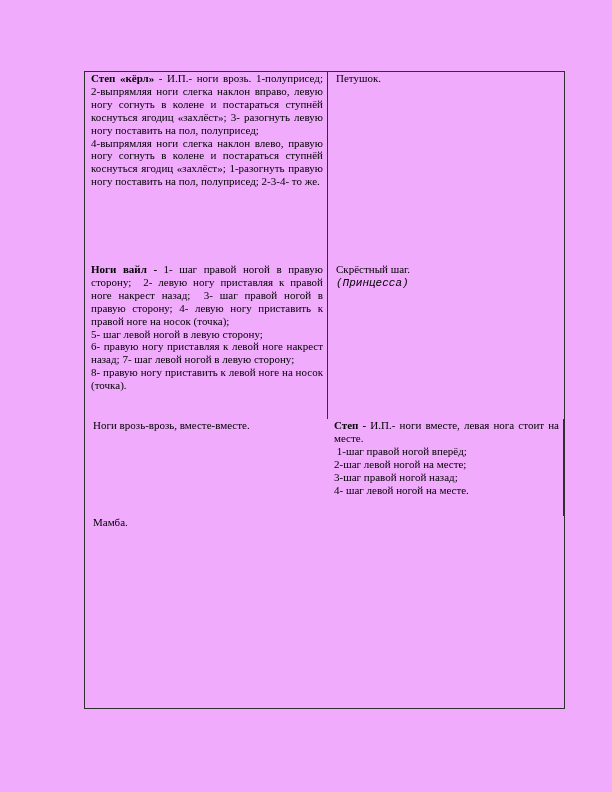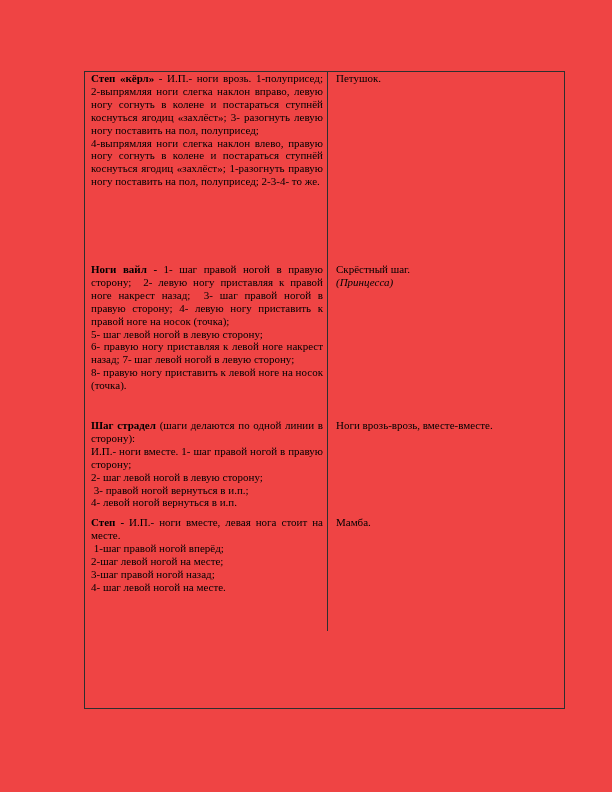--- a/index.html
+++ b/index.html
@@ -10,21 +10,21 @@
   body {
     width: 612px;
     height: 792px;
     position: relative;
     font-family: "Liberation Serif", serif;
     color: #000000;
   }
   .doc-page {
     position: absolute;
     inset: 0;
-    background: #ef4444;
+    background: #f0abfc;
   }
   .steps-table {
     position: absolute;
     left: 84px;
     top: 71px;
     width: 481px;
     height: 638px;
     border: 1.5px solid #2f2f2f;
     box-sizing: border-box;
     display: grid;
@@ -45,45 +45,41 @@
   }
   .cell.right {
     padding: 0 4px 0 8px;
     white-space: pre-wrap;
   }
   .term {
     font-weight: bold;
   }
   .note {
     font-style: italic;
+    font-family: Liberation Mono, monospace;
   }
 </style>
 </head>
 <body>
 
 <div class="doc-page">
   <div class="steps-table">
 
     <div class="cell left row-first"><span class="term">Степ «кёрл»</span><span> - И.П.- ноги врозь. 1-полуприсед; 2-выпрямляя ноги слегка наклон вправо, левую ногу согнуть в колене и постараться ступнёй коснуться ягодиц «захлёст»; 3- разогнуть левую ногу поставить на пол, полуприсед;
 4-выпрямляя ноги слегка наклон влево, правую ногу согнуть в колене и постараться ступнёй коснуться ягодиц «захлёст»; 1-разогнуть правую ногу поставить на пол, полуприсед; 2-3-4- то же.</span></div>
     <div class="cell right row-first"><span>Петушок.</span>
 <span class="note"></span></div>
 
     <div class="cell left"><span class="term">Ноги вайл -</span><span> 1- шаг правой ногой в правую сторону;  2- левую ногу приставляя к правой ноге накрест назад;  3- шаг правой ногой в правую сторону; 4- левую ногу приставить к правой ноге на носок (точка);
 5- шаг левой ногой в левую сторону;
 6- правую ногу приставляя к левой ноге накрест назад; 7- шаг левой ногой в левую сторону;
 8- правую ногу приставить к левой ноге на носок  (точка).</span></div>
     <div class="cell right"><span>Скрёстный шаг.</span>
 <span class="note">(Принцесса)</span></div>
 
-    <div class="cell left"><span class="term">Шаг страдел</span><span> (шаги делаются по одной линии в сторону):
-И.П.- ноги вместе. 1- шаг правой ногой в правую сторону;
-2- шаг левой ногой в левую сторону;
- 3- правой ногой вернуться в и.п.;
-4- левой ногой вернуться в и.п.</span></div>
     <div class="cell right"><span>Ноги врозь-врозь, вместе-вместе.</span>
 <span class="note"></span></div>
 
 
     <div class="cell left"><span class="term">Степ -</span><span> И.П.- ноги вместе, левая нога стоит на месте.
  1-шаг правой ногой вперёд;
 2-шаг левой ногой на месте;
 3-шаг правой ногой назад;
 4- шаг левой ногой на месте.</span></div>
     <div class="cell right"><span>Мамба.</span>

